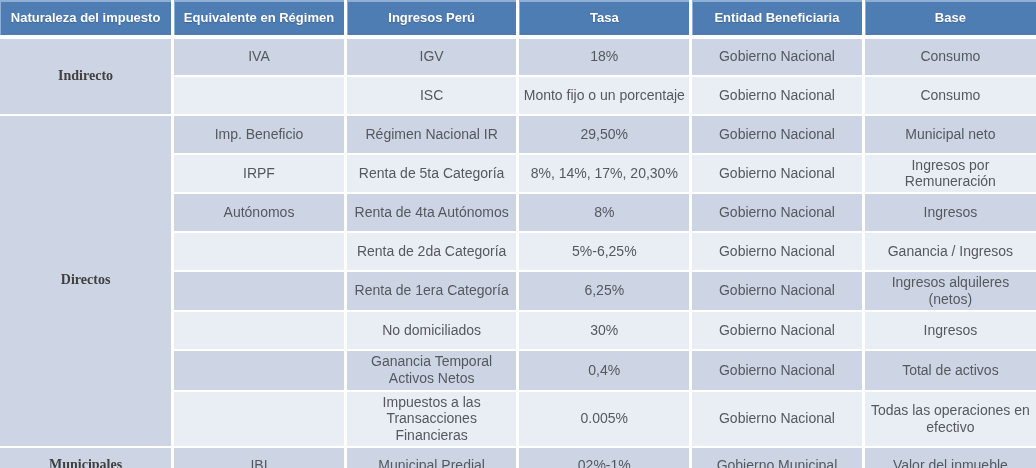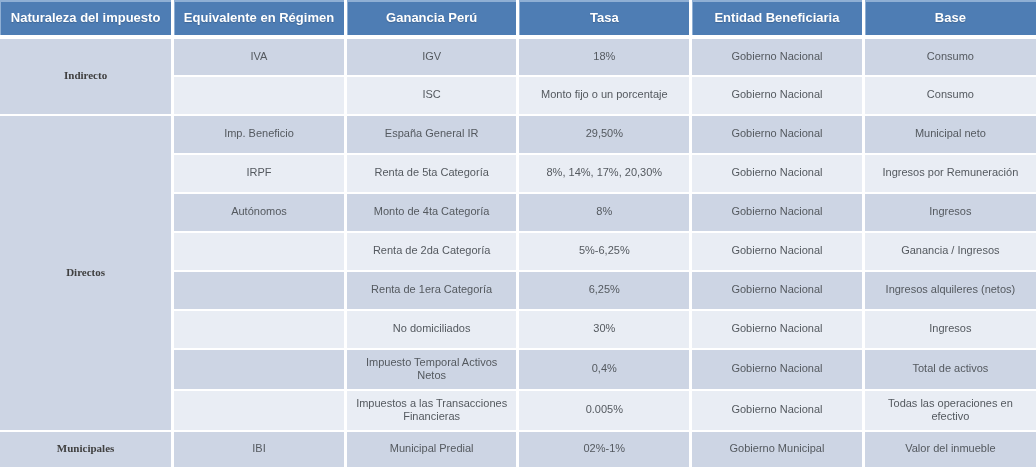--- a/index.html
+++ b/index.html
@@ -44,21 +44,21 @@
     background: var(--header-bg);
     color: var(--header-text);
     font-size: 13px;
     font-weight: bold;
     border-top: 1px solid var(--header-edge);
     border-bottom: 4px solid var(--divider);
     box-shadow: inset 1px 1px 0 var(--header-edge);
     text-shadow: 0 1px 1px rgba(40,60,90,0.35);
   }
   .tax td {
-    font-size: 11px;
+    font-size: 14px;
     color: var(--body-text);
     border-top: 2px solid var(--divider);
     border-bottom: 2px solid var(--divider);
   }
   .tax tbody tr { height: 39px; }
   .tax tbody tr.tall { height: 41px; }
   .tax tbody tr.last { height: 38px; }
   .tax tbody tr.last td { border-bottom: 4px solid var(--divider); }
 
   .tax td.dark  { background: var(--band-dark); }
@@ -71,21 +71,21 @@
   }
 </style>
 </head>
 <body>
 
 <table class="tax">
   <thead>
     <tr>
       <th>Naturaleza del impuesto</th>
       <th>Equivalente en Régimen</th>
-      <th>Ganancia Perú</th>
+      <th>Ingresos Perú</th>
       <th>Tasa</th>
       <th>Entidad Beneficiaria</th>
       <th>Base</th>
     </tr>
   </thead>
   <tbody>
     <tr>
       <td class="group" rowspan="2">Indirecto</td>
       <td class="dark">IVA</td>
       <td class="dark">IGV</td>
@@ -96,35 +96,35 @@
     <tr>
       <td class="light"></td>
       <td class="light">ISC</td>
       <td class="light">Monto fijo o un porcentaje</td>
       <td class="light">Gobierno Nacional</td>
       <td class="light">Consumo</td>
     </tr>
     <tr>
       <td class="group" rowspan="8">Directos</td>
       <td class="dark">Imp. Beneficio</td>
-      <td class="dark">España General IR</td>
+      <td class="dark">Régimen Nacional IR</td>
       <td class="dark">29,50%</td>
       <td class="dark">Gobierno Nacional</td>
       <td class="dark">Municipal neto</td>
     </tr>
     <tr>
       <td class="light">IRPF</td>
       <td class="light">Renta de 5ta Categoría</td>
       <td class="light">8%, 14%, 17%, 20,30%</td>
       <td class="light">Gobierno Nacional</td>
       <td class="light">Ingresos por Remuneración</td>
     </tr>
     <tr>
       <td class="dark">Autónomos</td>
-      <td class="dark">Monto de 4ta Categoría</td>
+      <td class="dark">Renta de 4ta Autónomos</td>
       <td class="dark">8%</td>
       <td class="dark">Gobierno Nacional</td>
       <td class="dark">Ingresos</td>
     </tr>
     <tr>
       <td class="light"></td>
       <td class="light">Renta de 2da Categoría</td>
       <td class="light">5%-6,25%</td>
       <td class="light">Gobierno Nacional</td>
       <td class="light">Ganancia / Ingresos</td>
@@ -138,21 +138,21 @@
     </tr>
     <tr>
       <td class="light"></td>
       <td class="light">No domiciliados</td>
       <td class="light">30%</td>
       <td class="light">Gobierno Nacional</td>
       <td class="light">Ingresos</td>
     </tr>
     <tr class="tall">
       <td class="dark"></td>
-      <td class="dark">Impuesto Temporal Activos Netos</td>
+      <td class="dark">Ganancia Temporal Activos Netos</td>
       <td class="dark">0,4%</td>
       <td class="dark">Gobierno Nacional</td>
       <td class="dark">Total de activos</td>
     </tr>
     <tr class="tall">
       <td class="light"></td>
       <td class="light">Impuestos a las Transacciones Financieras</td>
       <td class="light">0.005%</td>
       <td class="light">Gobierno Nacional</td>
       <td class="light">Todas las operaciones en efectivo</td>

